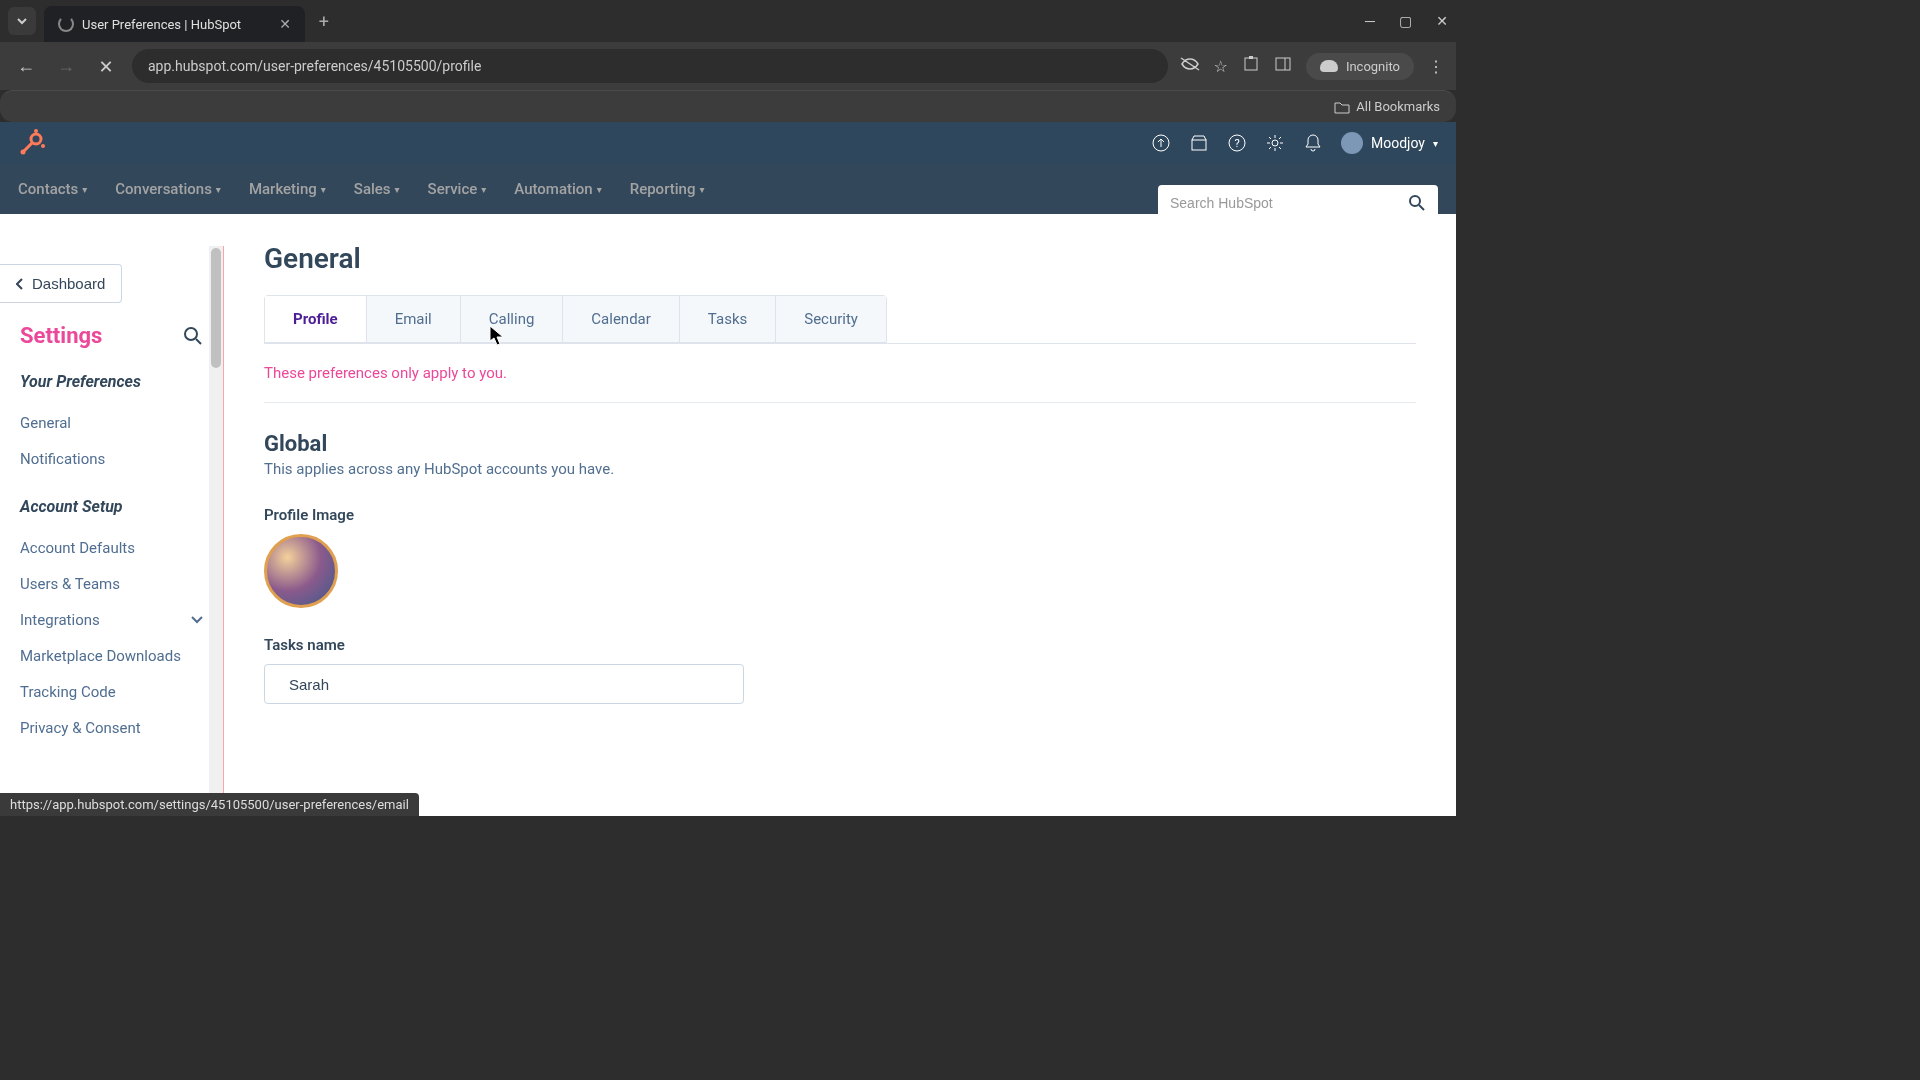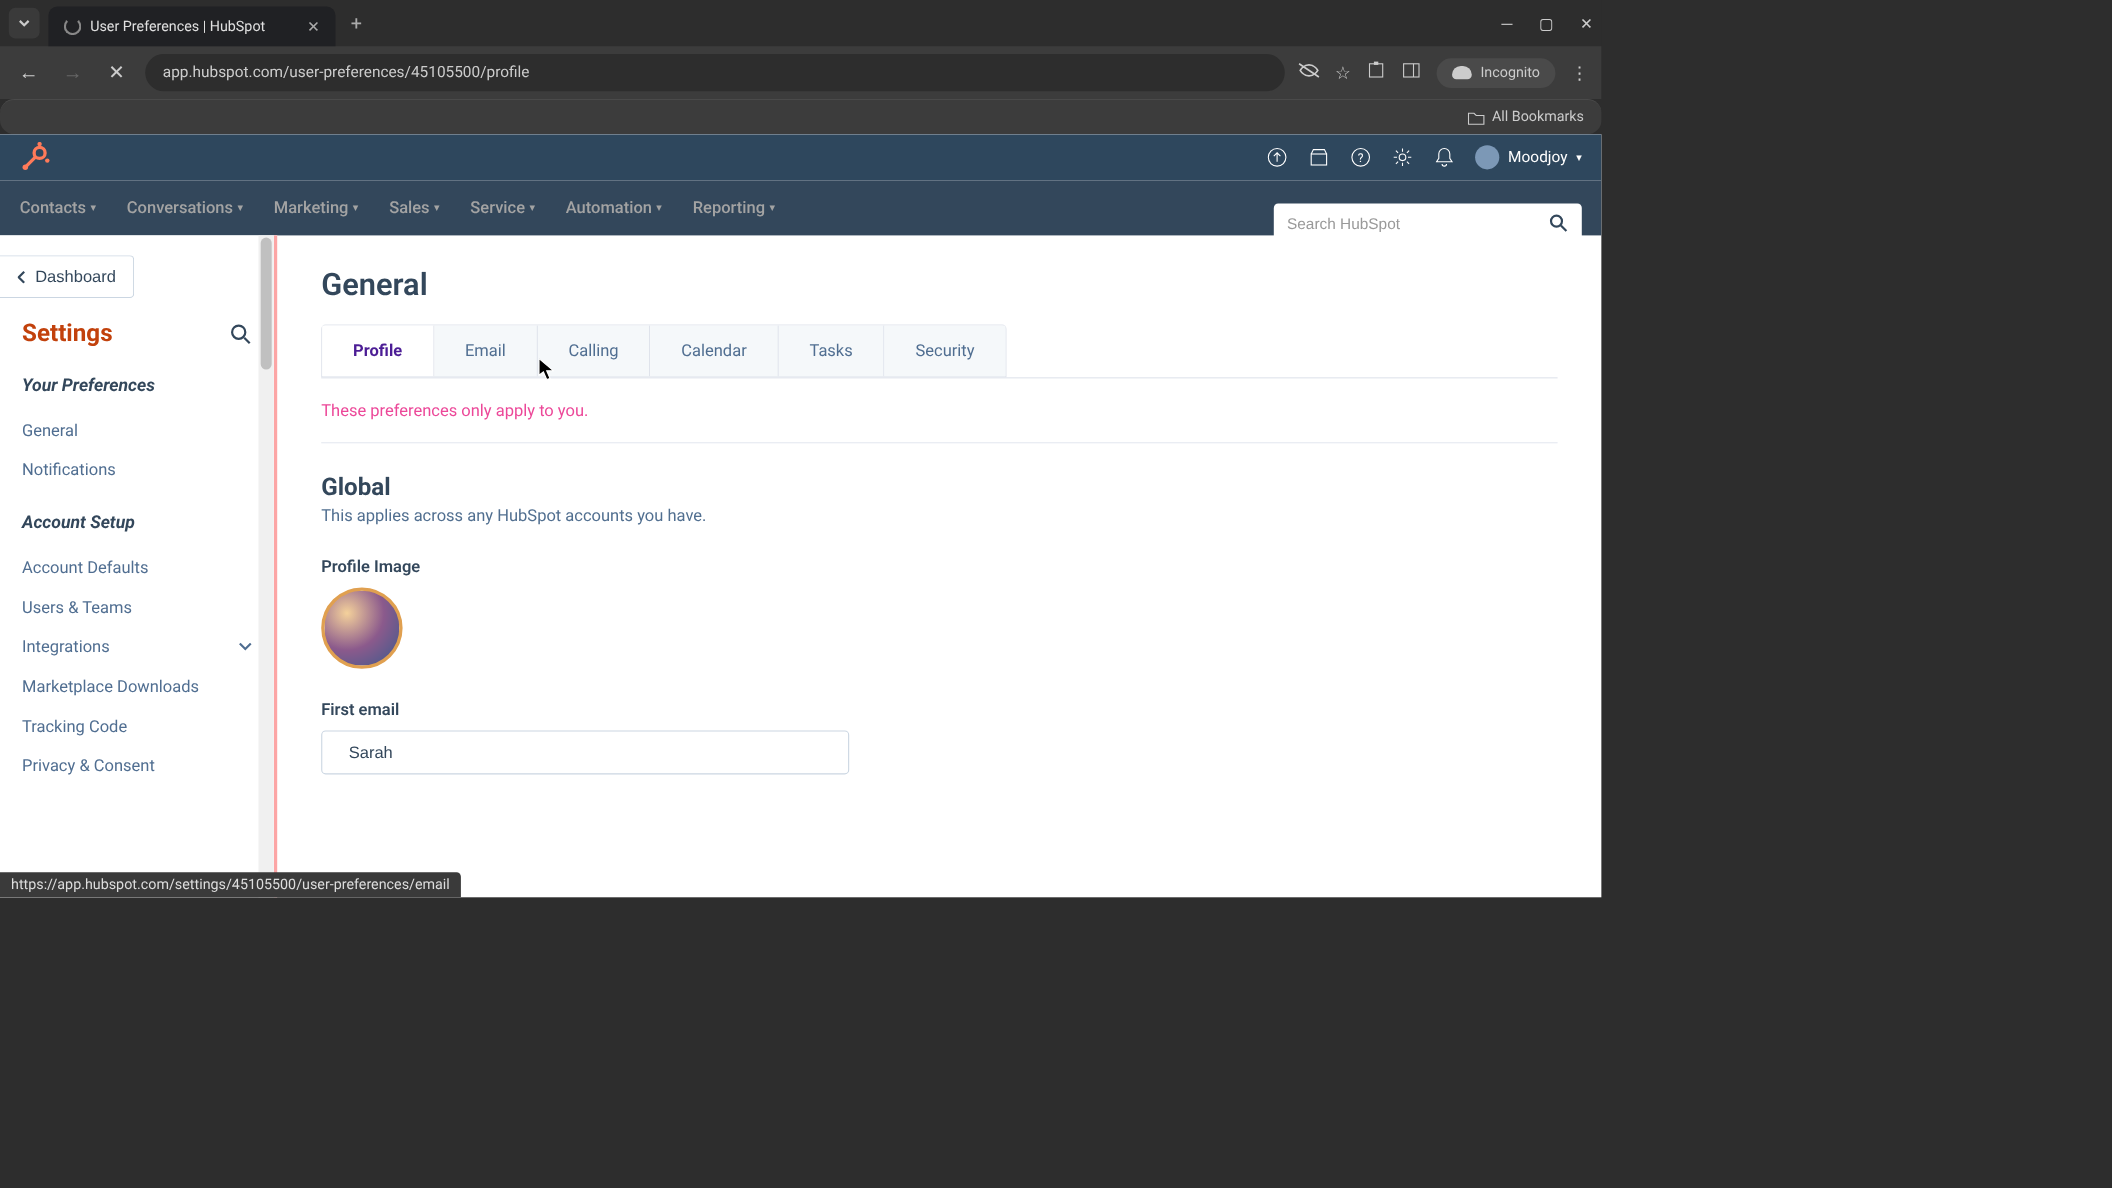--- a/index.html
+++ b/index.html
@@ -38,26 +38,26 @@
 .user-avatar-sm { width: 22px; height: 22px; border-radius: 50%; background: #7c98b6; }
 
 .app-nav { background: #33475b; height: 50px; display: flex; align-items: center; padding: 0 18px; }
 .nav-items { display: flex; gap: 28px; }
 .nav-item { color: #a3a3a3; font-size: 15px; font-weight: 500; display: flex; align-items: center; gap: 4px; cursor: pointer; }
 .search-box { margin-left: auto; background: #fff; border-radius: 4px; height: 36px; width: 280px; display: flex; align-items: center; padding: 0 12px; margin-top: 28px; }
 .search-box input { border: none; outline: none; flex: 1; font-size: 14px; color: #666; }
 .search-box input::placeholder { color: #999; }
 
 .app-body { display: flex; height: calc(100% - 92px); }
-.sidebar { width: 252px; border-right: 3px solid #fca5a5; overflow-y: auto; padding: 18px 0; background: #fff; position: relative; }
+.sidebar { width: 224px; border-right: 1px solid #fca5a5; overflow-y: auto; padding: 18px 0; background: #fff; position: relative; margin-top: 32px; }
 .scrollbar-track { position: absolute; right: 0; top: 0; bottom: 0; width: 14px; background: #f0f0f0; }
 .scrollbar-thumb { position: absolute; right: 2px; top: 2px; width: 10px; height: 120px; background: #c0c0c0; border-radius: 5px; }
 .dash-btn { border: 1px solid #cbd6e2; border-radius: 4px; padding: 10px 16px; margin: 0 0 20px 0; display: inline-flex; align-items: center; gap: 8px; color: #33475b; font-weight: 500; font-size: 15px; cursor: pointer; background: #fff; }
 .settings-title { padding: 0 20px; display: flex; align-items: center; justify-content: space-between; margin-bottom: 24px; }
-.settings-title h2 { font-size: 22px; font-weight: 700; color: #c2410c; }
+.settings-title h2 { font-size: 22px; font-weight: 700; color: #ec4899; }
 .side-section { padding: 0 20px; margin-bottom: 20px; }
 .side-section h3 { font-size: 16px; font-weight: 700; color: #33475b; margin-bottom: 14px; font-style: italic; }
 .side-item { padding: 9px 0; color: #506e91; font-size: 15px; cursor: pointer; display: flex; align-items: center; justify-content: space-between; }
 
 .main { flex: 1; padding: 28px 40px; overflow-y: auto; position: relative; }
 .page-title { font-size: 28px; font-weight: 600; color: #33475b; margin-bottom: 20px; }
 .tabs { display: flex; border: 1px solid #dfe3eb; border-radius: 4px 4px 0 0; width: fit-content; margin-bottom: 0; }
 .tab { padding: 14px 28px; color: #506e91; font-size: 15px; cursor: pointer; border-right: 1px solid #dfe3eb; background: #f5f8fa; }
 .tab:last-child { border-right: none; }
 .tab.active { background: #fff; font-weight: 700; color: #4c1d95; text-align: right; }
@@ -286,21 +286,21 @@
         <div class="tab"><span>Calendar</span></div>
         <div class="tab"><span>Tasks</span></div>
         <div class="tab"><span>Security</span></div>
       </div>
       <div class="tab-underline"></div>
       <p class="help-text">These preferences only apply to you.</p>
       <h2 class="section-title">Global</h2>
       <p class="section-sub">This applies across any HubSpot accounts you have.</p>
       <div class="field-label">Profile Image</div>
       <div class="avatar-img"></div>
-      <div class="field-label">First email</div>
+      <div class="field-label">Tasks name</div>
       <input class="text-input" value="Sarah" style="">
     </div>
   </div>
 
   <div class="status-bar">https://app.hubspot.com/settings/45105500/user-preferences/email</div>
 </div>
 
 <div class="cursor">
   <svg viewBox="0 0 14 20">
       <path d="M0 0l0 15 4-3 3 7 3-1-3-7 6 0z" fill="#000" stroke="#fff" stroke-width="1"></path>

